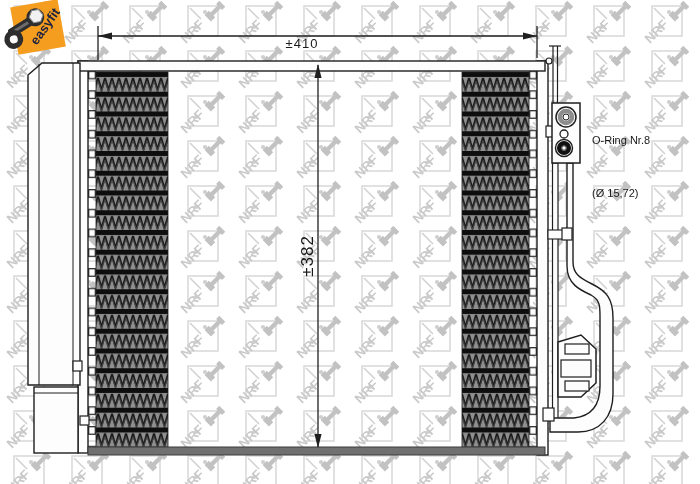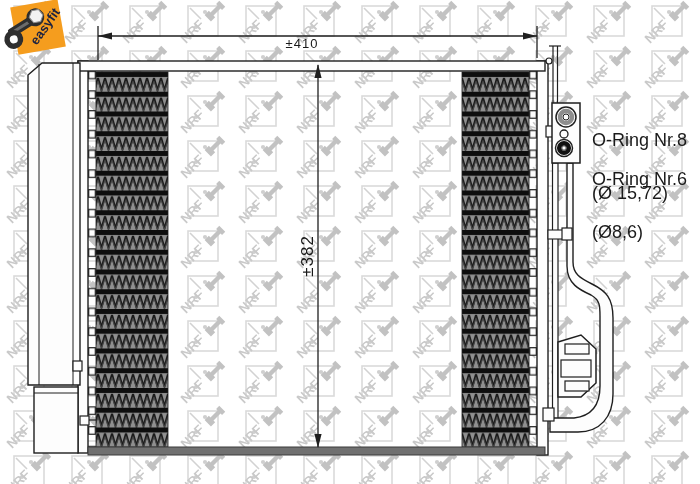--- a/index.html
+++ b/index.html
@@ -5,21 +5,21 @@
   html,body { margin:0; padding:0; }
   body { width:700px; height:484px; background:#ffffff; overflow:hidden;
          font-family:"Liberation Sans", sans-serif; }
   .stage { position:relative; width:700px; height:484px; background:#ffffff; }
   .drawing { position:absolute; left:0; top:0; }
   .lbl { position:absolute; color:#1a1a1a; white-space:pre; }
   .dim-w { left:242px; top:12px; width:120px; text-align:center;
            font-size:13px; letter-spacing:1px;margin-top:24px; }
   .dim-h { left:258px; top:246px; width:100px; text-align:center;
            font-size:17px; letter-spacing:1px; transform:rotate(-90deg); }
-  .oring { left:592px; font-size:18px; line-height:17.5px; }
+  .oring { left:592px; font-size:11px; line-height:17.5px; }
   .oring8 { top:97px; }
   .oring6 { top:136px; }
   .badge { position:absolute; left:14px; top:3px; width:48px; height:48px;
            background:#f59d1e; transform:rotate(-10deg); }
   .badge-label { position:absolute; left:5px; top:17px; width:52px; text-align:center;
                  transform:rotate(-45deg); font-weight:bold; font-size:13px;
                  color:#1c2240; }
   .badge-wrench { position:absolute; left:-13px; top:3px; }
 </style>
 </head>
@@ -153,18 +153,14 @@
     <span class="badge-label">easyfit</span>
   </div>
 
   <div class="lbl dim-w">±410</div>
   <div class="lbl dim-h">±382</div>
 
   <div class="lbl oring oring8">
     <div>O-Ring Nr.8</div>
     <div>(Ø 15,72)</div>
   </div>
-  <div class="lbl oring oring6">
-    <div>O-Ring Nr.6</div>
-    <div>(Ø8,6)</div>
-  </div>
 
 </div>
 
 </body></html>

